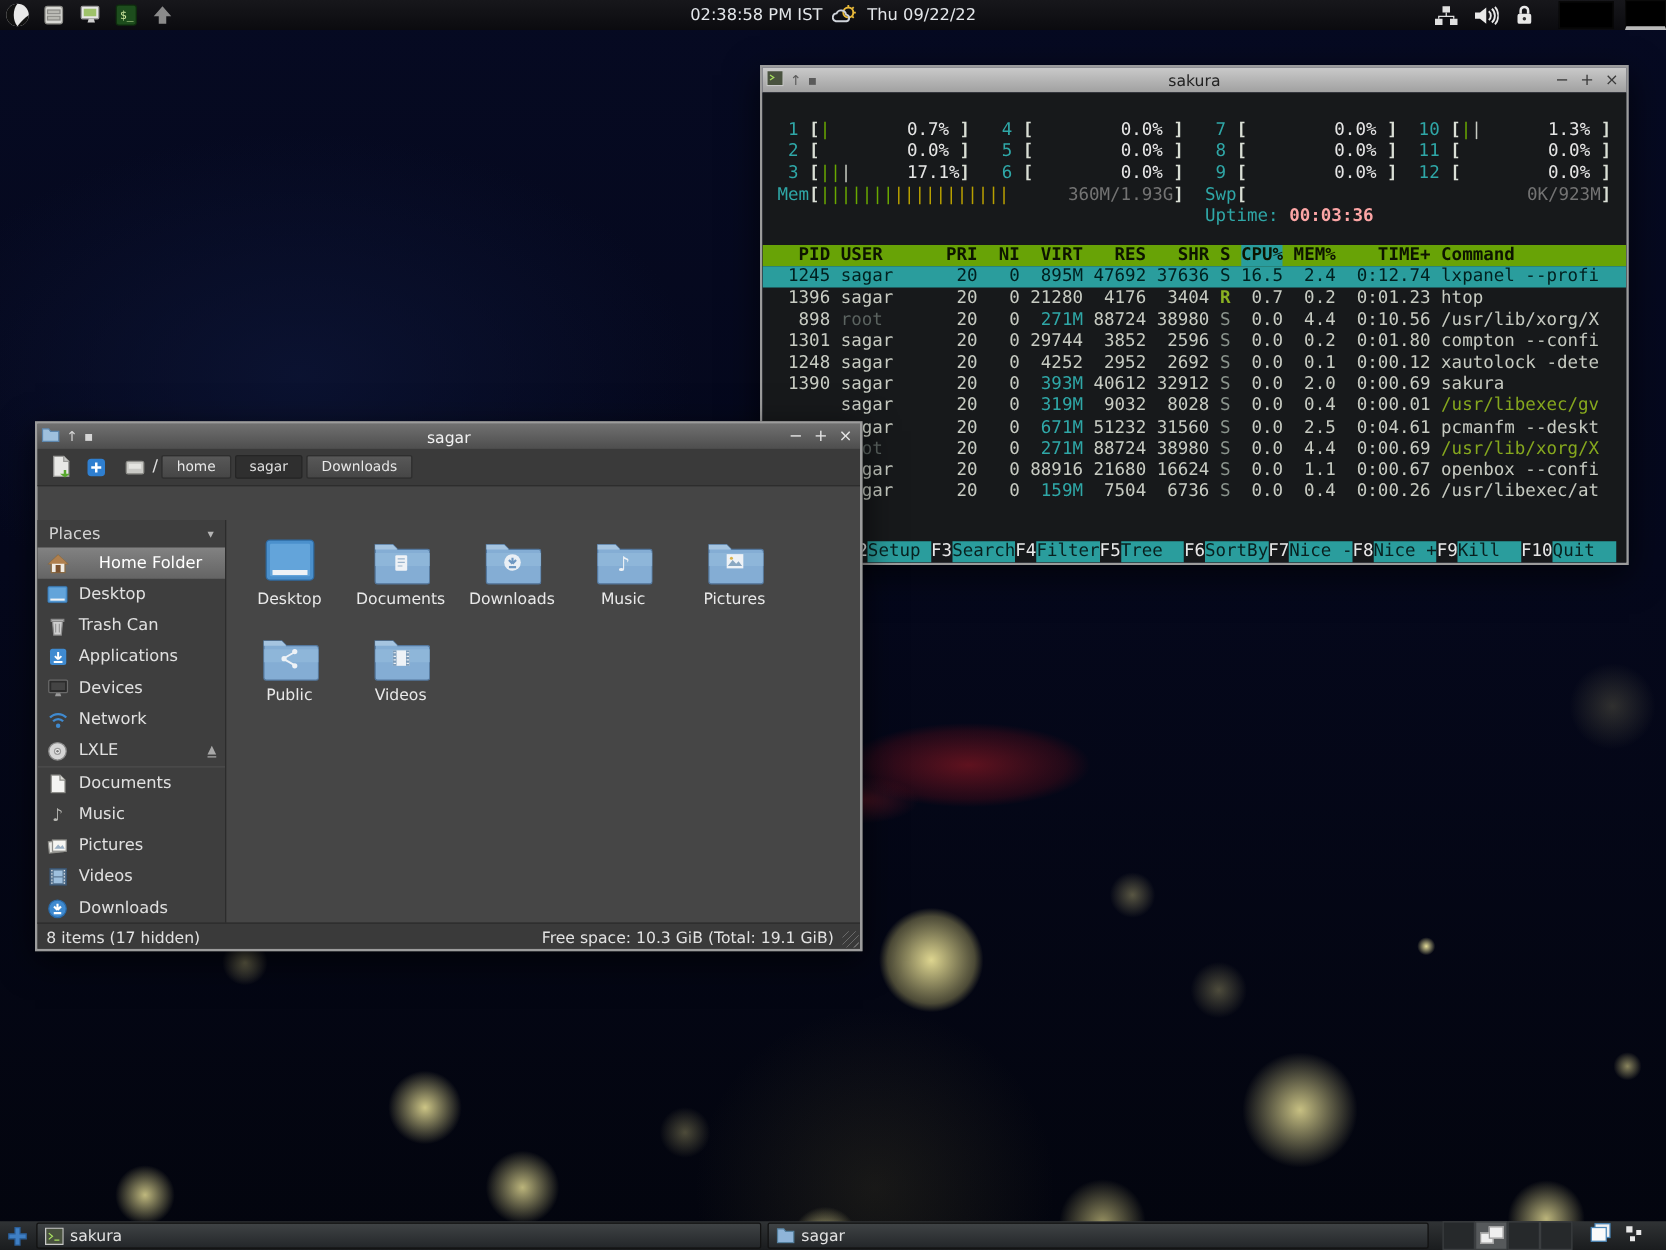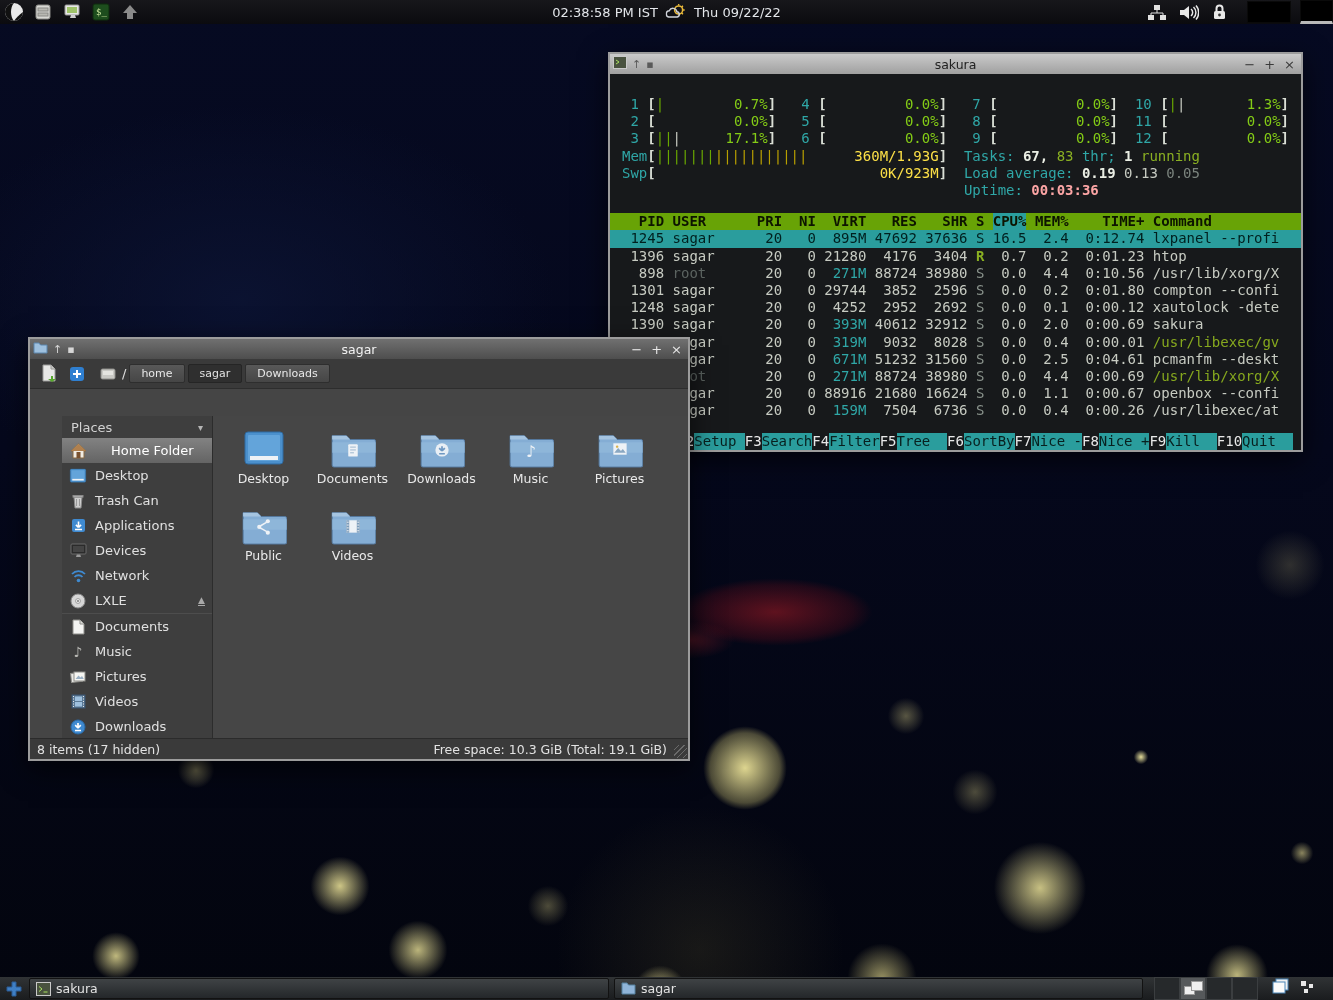--- a/index.html
+++ b/index.html
@@ -58,22 +58,22 @@
   .term{left:608px;top:52px;width:691px;height:396px;z-index:20;}
   .term-body{position:absolute;top:20px;left:0;right:0;bottom:0;background:#17191b;overflow:hidden;
     font-family:"DejaVu Sans Mono",monospace;font-size:14px;line-height:17.2px;color:#c7cbc2;
     display:flex;flex-direction:column;padding-top:22px;}
   .meters{display:grid;grid-template-columns:repeat(4,1fr);column-gap:2ch;padding:0 12px;}
   .meter{display:flex;white-space:pre;}
   .m-num{width:2ch;text-align:right;margin-right:1ch;color:#2fa7a7;}
   .m-lbl{color:#2fa7a7;}
   .m-brkt{color:#dadfd6;font-weight:bold;}
   .m-bar{flex:1;overflow:hidden;}
-  .m-pct{width:5ch;text-align:right;color:#84cc16;}
-  .m-val{color:#fde047;}
+  .m-pct{width:5ch;color:#e5e5e5;}
+  .m-val{color:#737373;}
   .bar-g{color:#69a800;}　.bar-r{color:#c01c28;} .bar-y{color:#b8a000;}
   .span2{grid-column:span 2;}
   .tline{white-space:pre;}
   .cyan{color:#2fa7a7;} .green{color:#8ab022;} .bold{color:#eaeee4;font-weight:bold;}
   .fg{color:#c7cbc2;} .dim{color:#7b847e;} .bcyan{color:#fca5a5;font-weight:bold;}
 
   .htable{margin-top:14px;}
   .prow{display:flex;column-gap:1ch;padding:0 12px;white-space:pre;overflow:hidden;}
   .prow.hdr{background:#68a306;color:#0d1400;font-weight:bold;}
   .prow.hdr .sortcol{background:#2a9d9d;}
@@ -98,21 +98,21 @@
   
   .fm{left:28px;top:337px;width:658px;height:420px;z-index:30;background:#454545;}
   .fm-menubar{height:26px;background:#3a3a3a;border-bottom:1px solid #2d2d2d;display:flex;align-items:center;padding:0 6px;}
   .menu-item{padding:3px 10px;color:#e3e3e3;font-size:13px;}
   .fm-toolbar{height:29px;background:#3a3a3a;border-bottom:1px solid #2d2d2d;display:flex;align-items:center;gap:7px;padding:0 7px;}
   .tool-btn{width:22px;height:22px;display:flex;align-items:center;justify-content:center;}
   .path-area{display:flex;align-items:center;gap:3px;margin-left:2px;color:#e0e0e0;font-size:13px;}
   .path-btn{background:linear-gradient(#585858,#464646);border:1px solid #2e2e2e;color:#e8e8e8;
     font-size:11px;padding:2px 11px;border-radius:2px;}
   .path-btn.active{background:#2f2f2f;border-color:#252525;color:#e0e0e0;}
-  .fm-body{position:absolute;top:77px;left:0;right:0;bottom:20px;display:flex;background:#464646;margin-left:32px;}
+  .fm-body{position:absolute;top:77px;left:0;right:0;bottom:20px;display:flex;background:#464646;}
   .sidebar{width:150px;background:#3e3e3e;border-right:1px solid #2c2c2c;font-size:13px;color:#e0e0e0;
     display:flex;flex-direction:column;}
   .sb-header{height:25px;display:flex;align-items:center;padding:0 9px;color:#d2d2d2;}
   .sb-caret{margin-left:auto;color:#b5b5b5;font-size:10px;}
   .sb-item{height:25px;display:flex;align-items:center;gap:8px;padding:0 7px;white-space:nowrap;}
   .sb-item.selected{background:linear-gradient(#828282,#646464);color:#fff;gap:24px;}
   .sb-item.sep{border-top:1px solid #4d4d4d;}
   .sb-eject{margin-left:auto;color:#a8a8a8;font-size:9px;line-height:1;border-bottom:1px solid #a8a8a8;}
   .sb-ico{width:18px;height:16px;display:flex;align-items:center;justify-content:center;flex:none;}
   .fm-main{flex:1;padding:12px 6px;display:grid;grid-template-columns:repeat(5,89px);grid-auto-rows:77px;align-content:start;}
@@ -247,23 +247,21 @@
           <div class="meter"><span class="m-num">10</span><span class="m-brkt">[</span><span class="m-bar"><span class="bar-g">|</span><span class="bar-r">|</span></span><span class="m-pct">1.3%</span><span class="m-brkt">]</span></div>
           <div class="meter"><span class="m-num">2</span><span class="m-brkt">[</span><span class="m-bar"></span><span class="m-pct">0.0%</span><span class="m-brkt">]</span></div>
           <div class="meter"><span class="m-num">5</span><span class="m-brkt">[</span><span class="m-bar"></span><span class="m-pct">0.0%</span><span class="m-brkt">]</span></div>
           <div class="meter"><span class="m-num">8</span><span class="m-brkt">[</span><span class="m-bar"></span><span class="m-pct">0.0%</span><span class="m-brkt">]</span></div>
           <div class="meter"><span class="m-num">11</span><span class="m-brkt">[</span><span class="m-bar"></span><span class="m-pct">0.0%</span><span class="m-brkt">]</span></div>
           <div class="meter"><span class="m-num">3</span><span class="m-brkt">[</span><span class="m-bar"><span class="bar-g">|</span><span class="bar-g">|</span><span class="bar-r">|</span></span><span class="m-pct">17.1%</span><span class="m-brkt">]</span></div>
           <div class="meter"><span class="m-num">6</span><span class="m-brkt">[</span><span class="m-bar"></span><span class="m-pct">0.0%</span><span class="m-brkt">]</span></div>
           <div class="meter"><span class="m-num">9</span><span class="m-brkt">[</span><span class="m-bar"></span><span class="m-pct">0.0%</span><span class="m-brkt">]</span></div>
           <div class="meter"><span class="m-num">12</span><span class="m-brkt">[</span><span class="m-bar"></span><span class="m-pct">0.0%</span><span class="m-brkt">]</span></div>
           <div class="meter span2"><span class="m-lbl">Mem</span><span class="m-brkt">[</span><span class="m-bar"><span class="bar-g">|||||||</span><span class="bar-y">|||||||||||</span></span><span class="m-val">360M/1.93G</span><span class="m-brkt">]</span></div>
-          <div class="tline span2"><span class="cyan">Tasks: </span><span class="bold">67, </span><span class="green">83</span><span class="cyan"> thr; </span><span class="bold">1</span><span class="green"> running</span></div>
           <div class="meter span2"><span class="m-lbl">Swp</span><span class="m-brkt">[</span><span class="m-bar"><span class="bar-g"></span><span class="bar-y"></span></span><span class="m-val">0K/923M</span><span class="m-brkt">]</span></div>
-          <div class="tline span2"><span class="cyan">Load average: </span><span class="bold">0.19 </span><span class="fg">0.13 </span><span class="dim">0.05</span></div>
           <div class="tline span2"></div>
           <div class="tline span2"><span class="cyan">Uptime: </span><span class="bcyan">00:03:36</span></div>
         </div>
       <div class="htable" id="htop-table">
           <div class="prow hdr"><span class="c-pid">PID</span><span class="c-user">USER</span><span class="c-pri">PRI</span><span class="c-ni">NI</span><span class="c-virt">VIRT</span><span class="c-res">RES</span><span class="c-shr">SHR</span><span class="c-s">S</span><span class="c-cpu sortcol">CPU%</span><span class="c-mem">MEM%</span><span class="c-time">TIME+</span><span class="c-cmd">Command</span></div>
           <div class="prow sel"><span class="c-pid">1245</span><span class="c-user">sagar</span><span class="c-pri">20</span><span class="c-ni">0</span><span class="c-virt t-teal">895M</span><span class="c-res">47692</span><span class="c-shr">37636</span><span class="c-s t-st">S</span><span class="c-cpu">16.5</span><span class="c-mem">2.4</span><span class="c-time">0:12.74</span><span class="c-cmd">lxpanel --profi</span></div>
           <div class="prow"><span class="c-pid">1396</span><span class="c-user">sagar</span><span class="c-pri">20</span><span class="c-ni">0</span><span class="c-virt">21280</span><span class="c-res">4176</span><span class="c-shr">3404</span><span class="c-s t-run">R</span><span class="c-cpu">0.7</span><span class="c-mem">0.2</span><span class="c-time">0:01.23</span><span class="c-cmd">htop</span></div>
           <div class="prow"><span class="c-pid">898</span><span class="c-user t-dimu">root</span><span class="c-pri">20</span><span class="c-ni">0</span><span class="c-virt t-teal">271M</span><span class="c-res">88724</span><span class="c-shr">38980</span><span class="c-s t-st">S</span><span class="c-cpu">0.0</span><span class="c-mem">4.4</span><span class="c-time">0:10.56</span><span class="c-cmd">/usr/lib/xorg/X</span></div>
           <div class="prow"><span class="c-pid">1301</span><span class="c-user">sagar</span><span class="c-pri">20</span><span class="c-ni">0</span><span class="c-virt">29744</span><span class="c-res">3852</span><span class="c-shr">2596</span><span class="c-s t-st">S</span><span class="c-cpu">0.0</span><span class="c-mem">0.2</span><span class="c-time">0:01.80</span><span class="c-cmd">compton --confi</span></div>
           <div class="prow"><span class="c-pid">1248</span><span class="c-user">sagar</span><span class="c-pri">20</span><span class="c-ni">0</span><span class="c-virt">4252</span><span class="c-res">2952</span><span class="c-shr">2692</span><span class="c-s t-st">S</span><span class="c-cpu">0.0</span><span class="c-mem">0.1</span><span class="c-time">0:00.12</span><span class="c-cmd">xautolock -dete</span></div>

